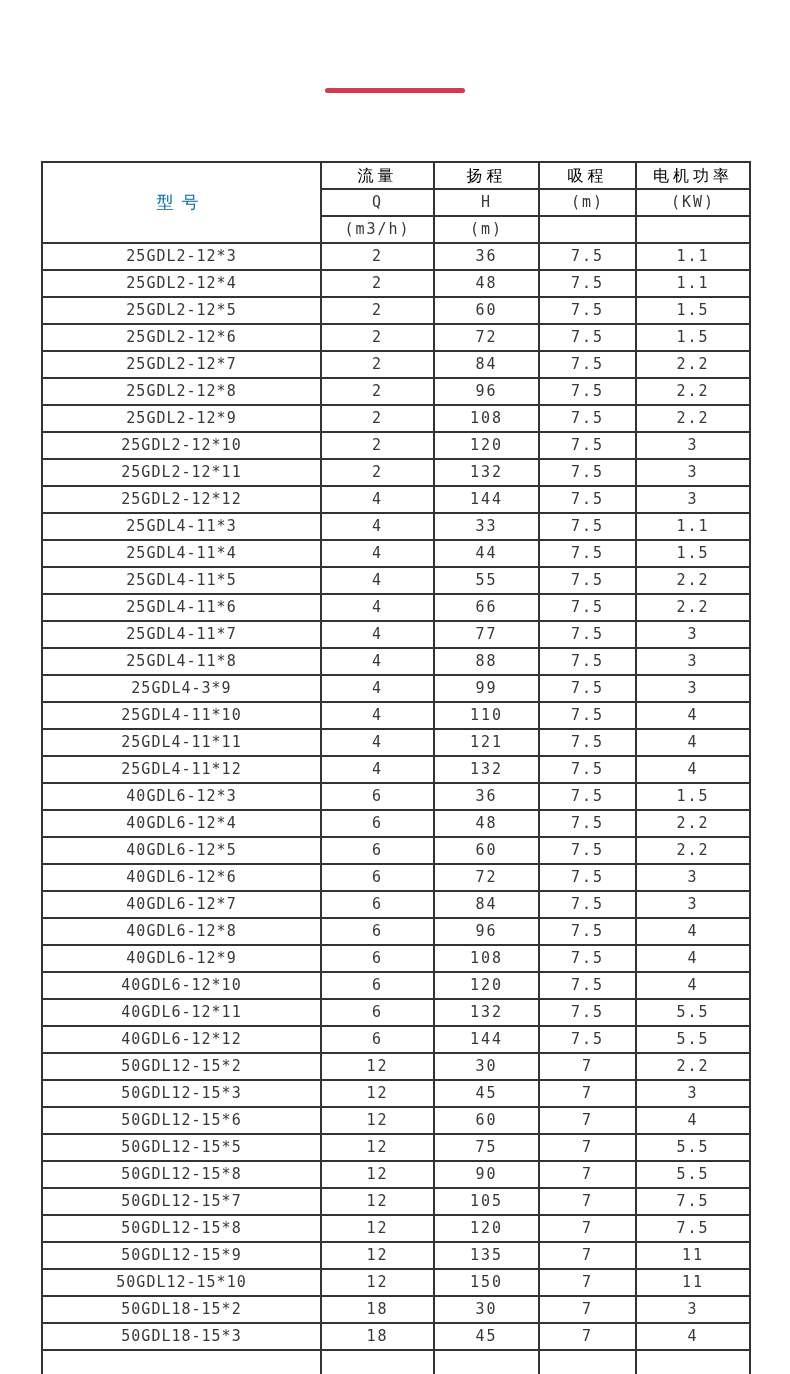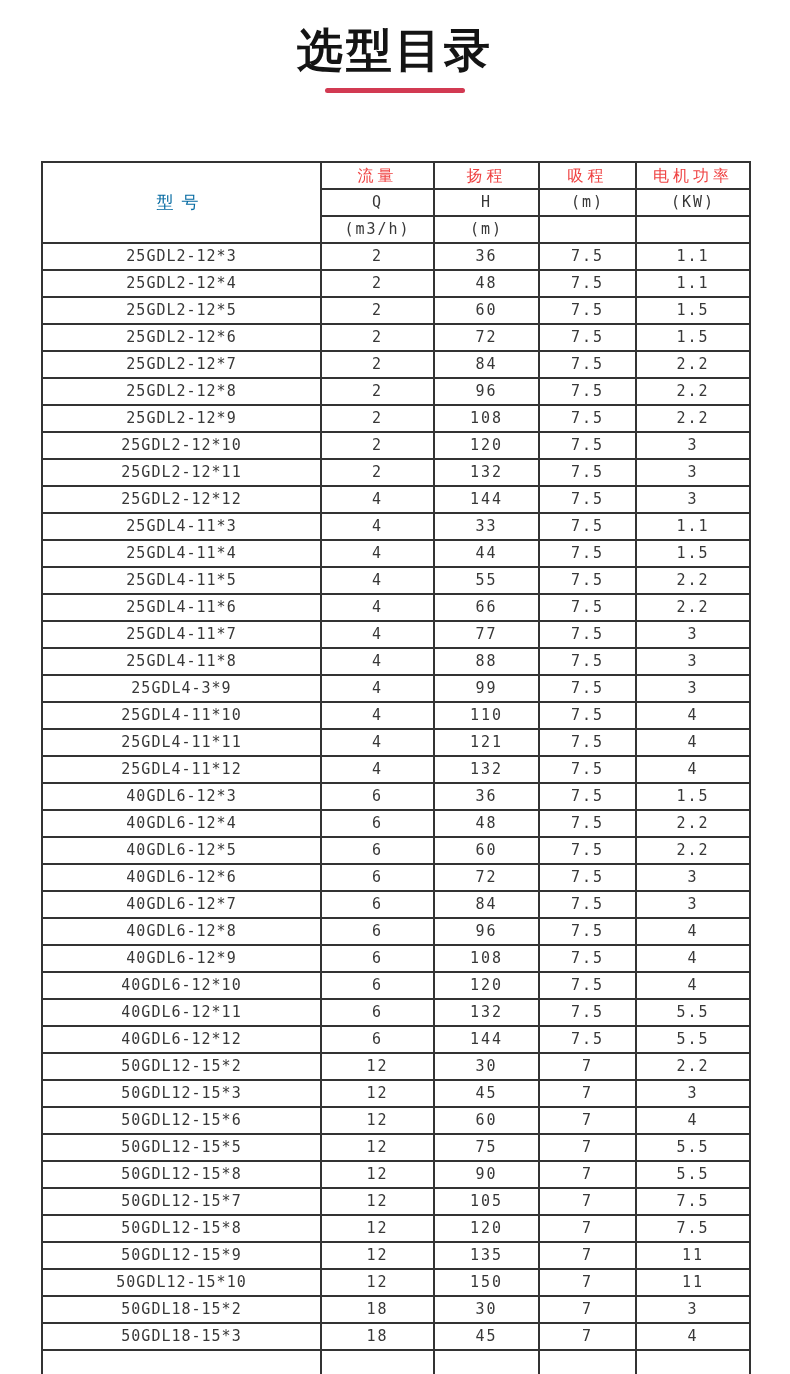--- a/index.html
+++ b/index.html
@@ -57,21 +57,21 @@
     text-align: center;
     vertical-align: middle;
     height: 25px;
     line-height: 25px;
     overflow: hidden;
     white-space: nowrap;
   }
   th.cn {
     font-weight: 400;
     font-size: 16px;
-    color: #ef4444;
+    color: #000000;
     letter-spacing: 4px;
     font-family: "DejaVu Sans", "Liberation Sans", sans-serif;
   }
   th.model-head {
     font-weight: 400;
     font-size: 17px;
     color: #0369a1;
     letter-spacing: 8px;
   }
   th.sub, td {
@@ -87,21 +87,20 @@
   }
   tr.partial-row td {
     border-bottom: none;
   }
 </style>
 </head>
 <body>
 
 <div class="page">
 
-  <h1 class="page-title">选型目录</h1>
 
   <div class="title-underline" style="background: rgb(210, 58, 82);"></div>
 
   <div class="table-wrap">
     <table class="catalog">
       <colgroup>
         <col style="width:279px">
         <col style="width:113px">
         <col style="width:105px">
         <col style="width:97px">

